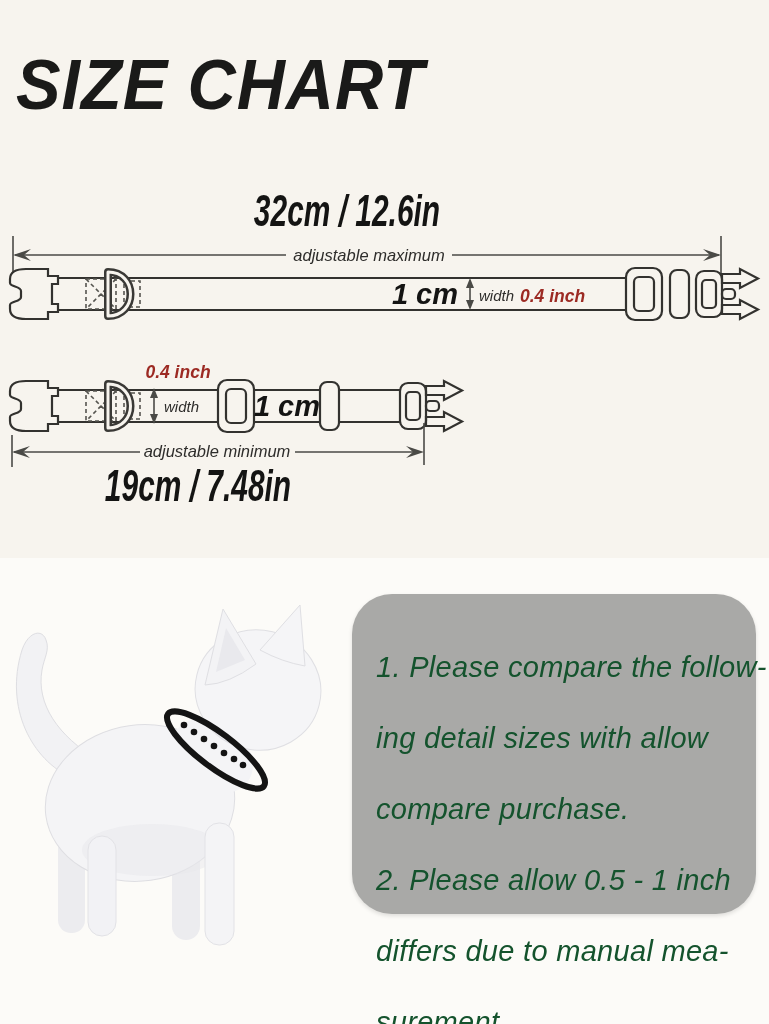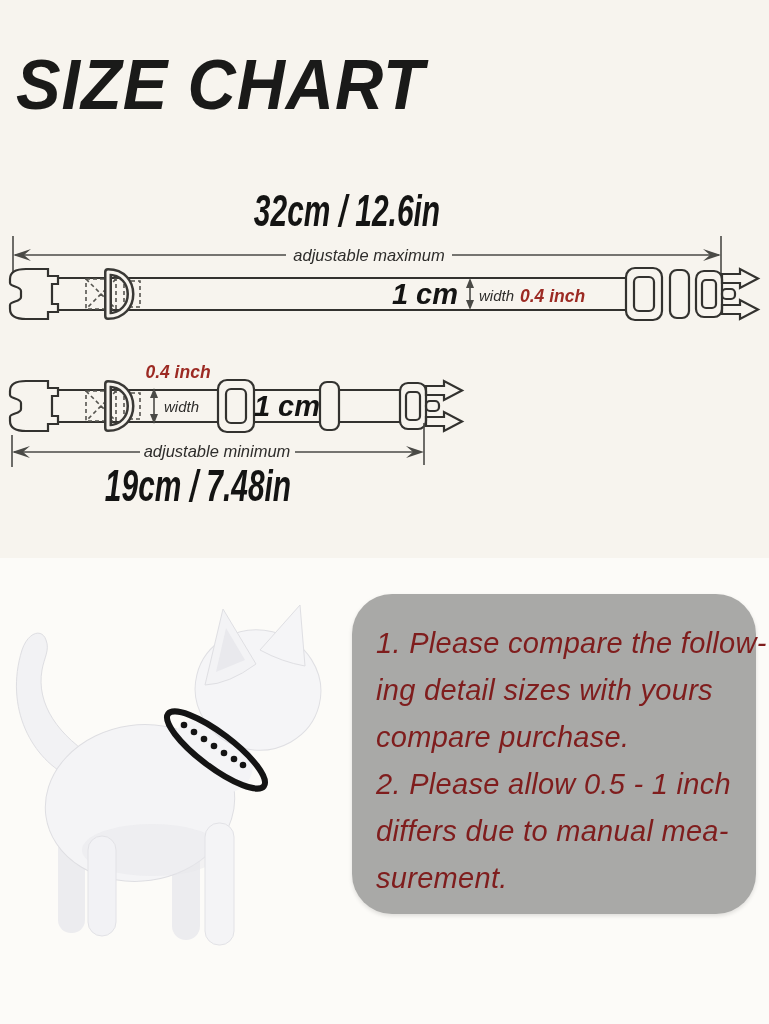--- a/index.html
+++ b/index.html
@@ -34,22 +34,22 @@
   #collar-max-svg{top:228px;}
   #collar-min-svg{top:355px;}
   .cat-svg{position:absolute;left:2px;top:588px;}
   .note-box{
     position:absolute;left:352px;top:594px;width:404px;height:320px;
     background:#a9a9a7;border-radius:40px;
     padding:26px 14px 0 24px;box-sizing:border-box;
     box-shadow:0 2px 4px rgba(0,0,0,.12);
   }
   .note-line{
-    font-size:29px;line-height:47px;color:#7f1d1d;
-    letter-spacing:.3px;white-space:nowrap;
+    font-size:29px;line-height:47px;color:#14532d;
+    letter-spacing:.3px;white-space:nowrap;margin-top:24px;
   }
   
   .ink{stroke:#33322f;stroke-width:2.2;fill:none;}
   .ink-mask{stroke:#33322f;stroke-width:2.2;fill:#f7f4ee;}
   .dim{stroke:#4a4a46;stroke-width:1.6;fill:none;}
   .dimfill{fill:#4a4a46;stroke:none;}
   .stitch{stroke:#55544f;stroke-width:1.6;fill:none;stroke-dasharray:4 3;}
   .dring{stroke:#3a3936;stroke-width:8;fill:none;stroke-linecap:round;}
   .dring-core{stroke:#f7f4ee;stroke-width:3;fill:none;stroke-linecap:round;}
   .lbl{fill:#2e2d2b;font-family:"Liberation Sans",sans-serif;}
@@ -205,20 +205,20 @@
       <circle cx="202" cy="151" r="3.3"></circle>
       <circle cx="212" cy="158" r="3.3"></circle>
       <circle cx="222" cy="165" r="3.3"></circle>
       <circle cx="232" cy="171" r="3.3"></circle>
       <circle cx="241" cy="177" r="3.3"></circle>
     </g>
   </svg>
 
   <div class="note-box">
     <div class="note-line">1. Please compare the follow-</div>
-    <div class="note-line">ing detail sizes with yours</div>
+    <div class="note-line">ing detail sizes with allow</div>
     <div class="note-line">compare purchase.</div>
     <div class="note-line">2. Please allow 0.5 - 1 inch</div>
     <div class="note-line">differs due to manual mea-</div>
     <div class="note-line">surement.</div>
   </div>
 
 </div>
 
 </body></html>

